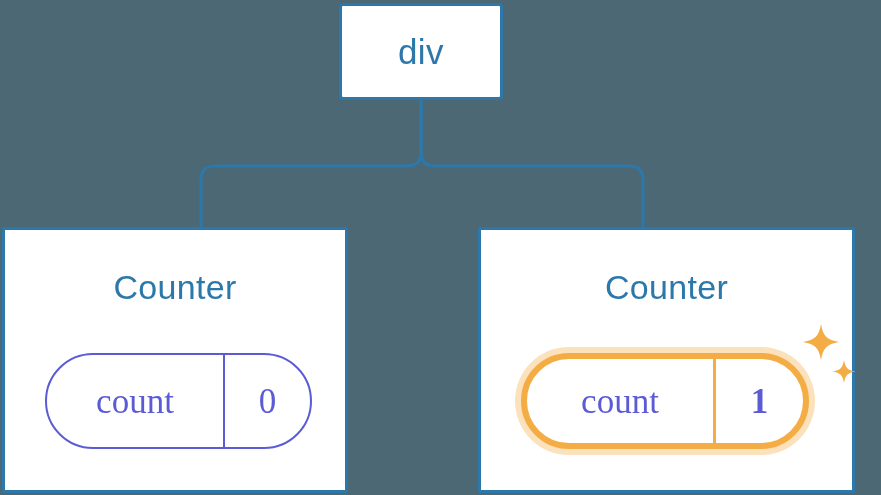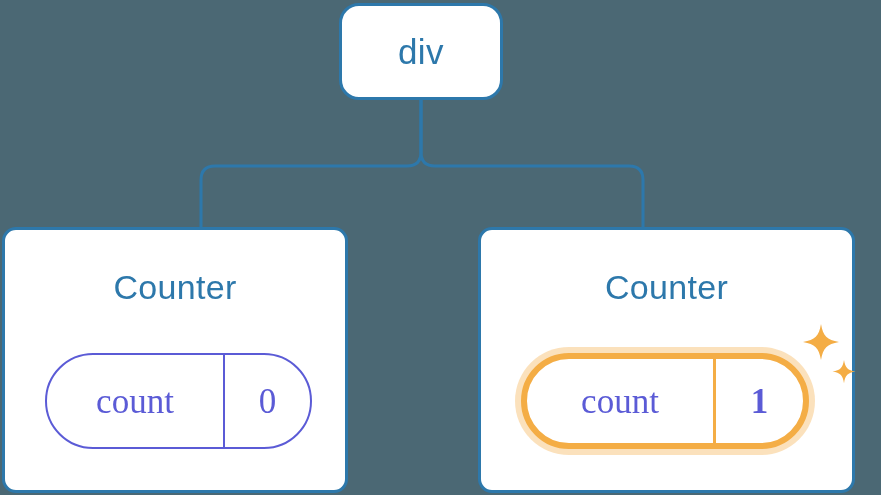--- a/index.html
+++ b/index.html
@@ -36,39 +36,39 @@
   
   .root-node {
     position: absolute;
     left: 339px;
     top: 3px;
     width: 164px;
     height: 97px;
     box-sizing: border-box;
     background: #ffffff;
     border: 3px solid #2d78ab;
-    border-radius: 20px;
+    border-radius: 4px;
     display: flex;
     align-items: center;
     justify-content: center;
   }
   .root-label {
     font-size: 35px;
     color: #2d78ab;
     letter-spacing: 0.5px;
     line-height: 1;
   }
 
   
   .card {
     position: absolute;
     box-sizing: border-box;
     background: #ffffff;
     border: 3px solid #2d78ab;
-    border-radius: 14px;
+    border-radius: 2px;
     overflow: visible;
   }
   .card-left {
     left: 2px;
     top: 227px;
     width: 346px;
     height: 266px;
   }
   .card-right {
     left: 478px;

